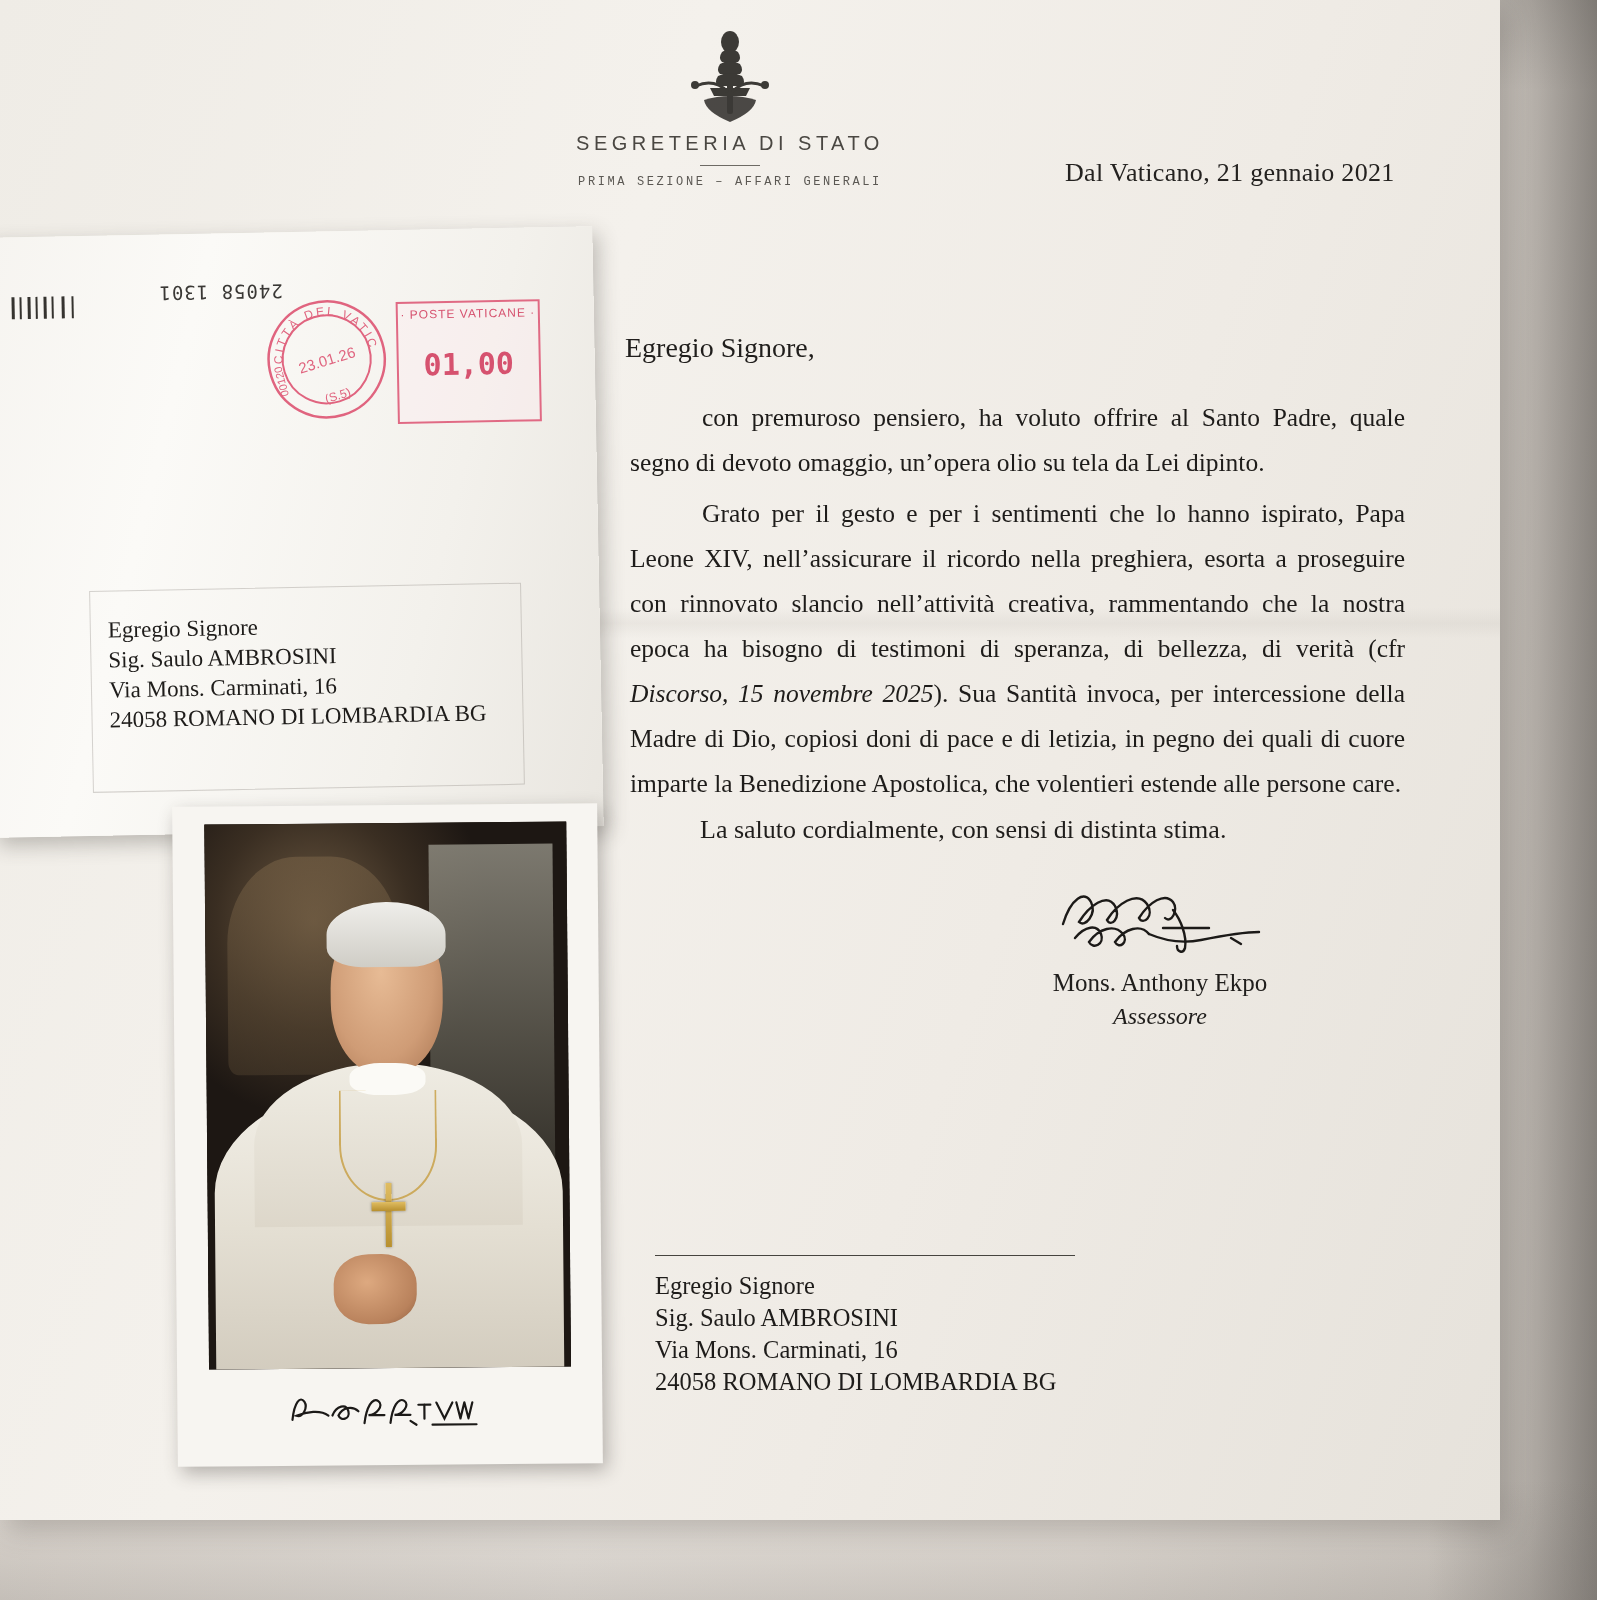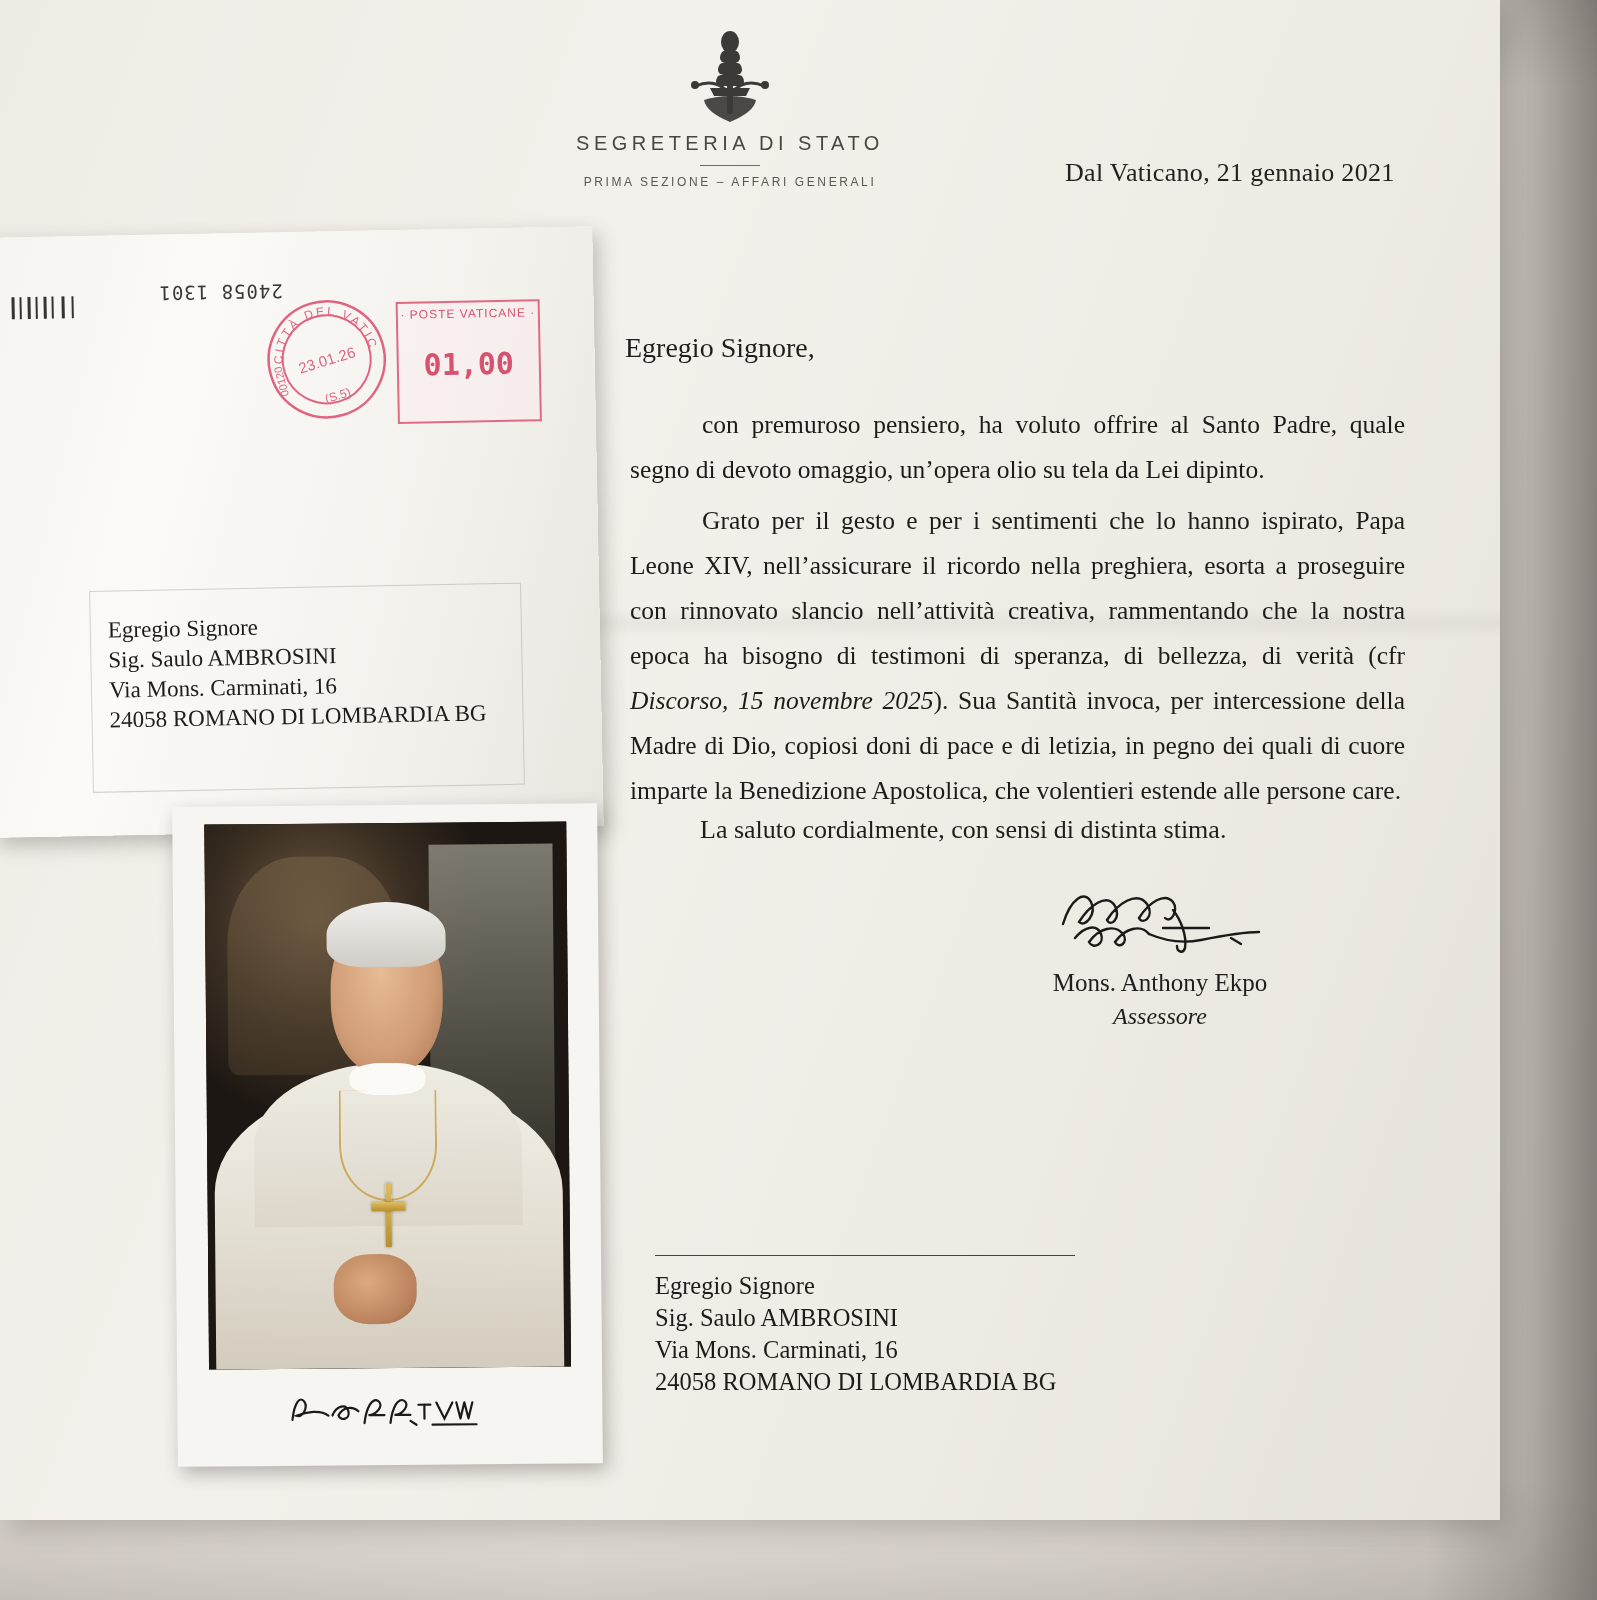--- a/index.html
+++ b/index.html
@@ -78,21 +78,21 @@
     color: #4a4742;
     font-weight: 500;
   }
   .lh-rule {
     width: 60px;
     height: 1px;
     background: #6d6a64;
     margin: 10px auto 9px auto;
   }
   .lh-sub {
-    font-family: Liberation Sans, sans-serif;
+    font-family: Liberation Mono, monospace;
     font-size: 12px;
     letter-spacing: 2.6px;
     color: #5b5853;
   }
 
   .date-line {
     position: absolute;
     left: 1065px;
     top: 158px;
     font-size: 26px;
@@ -110,21 +110,20 @@
   }
   .body {
     position: absolute;
     left: 630px;
     top: 395px;
     width: 775px;
     font-size: 25.5px;
     line-height: 45px;
     color: #1e1c1a;
     text-align: justify;
-    margin-top: 7px;
   }
   .body p {
     margin: 0 0 6px 0;
     text-indent: 72px;
   }
   .body i { font-style: italic; }
 
   .closing {
     position: absolute;
     left: 700px;

